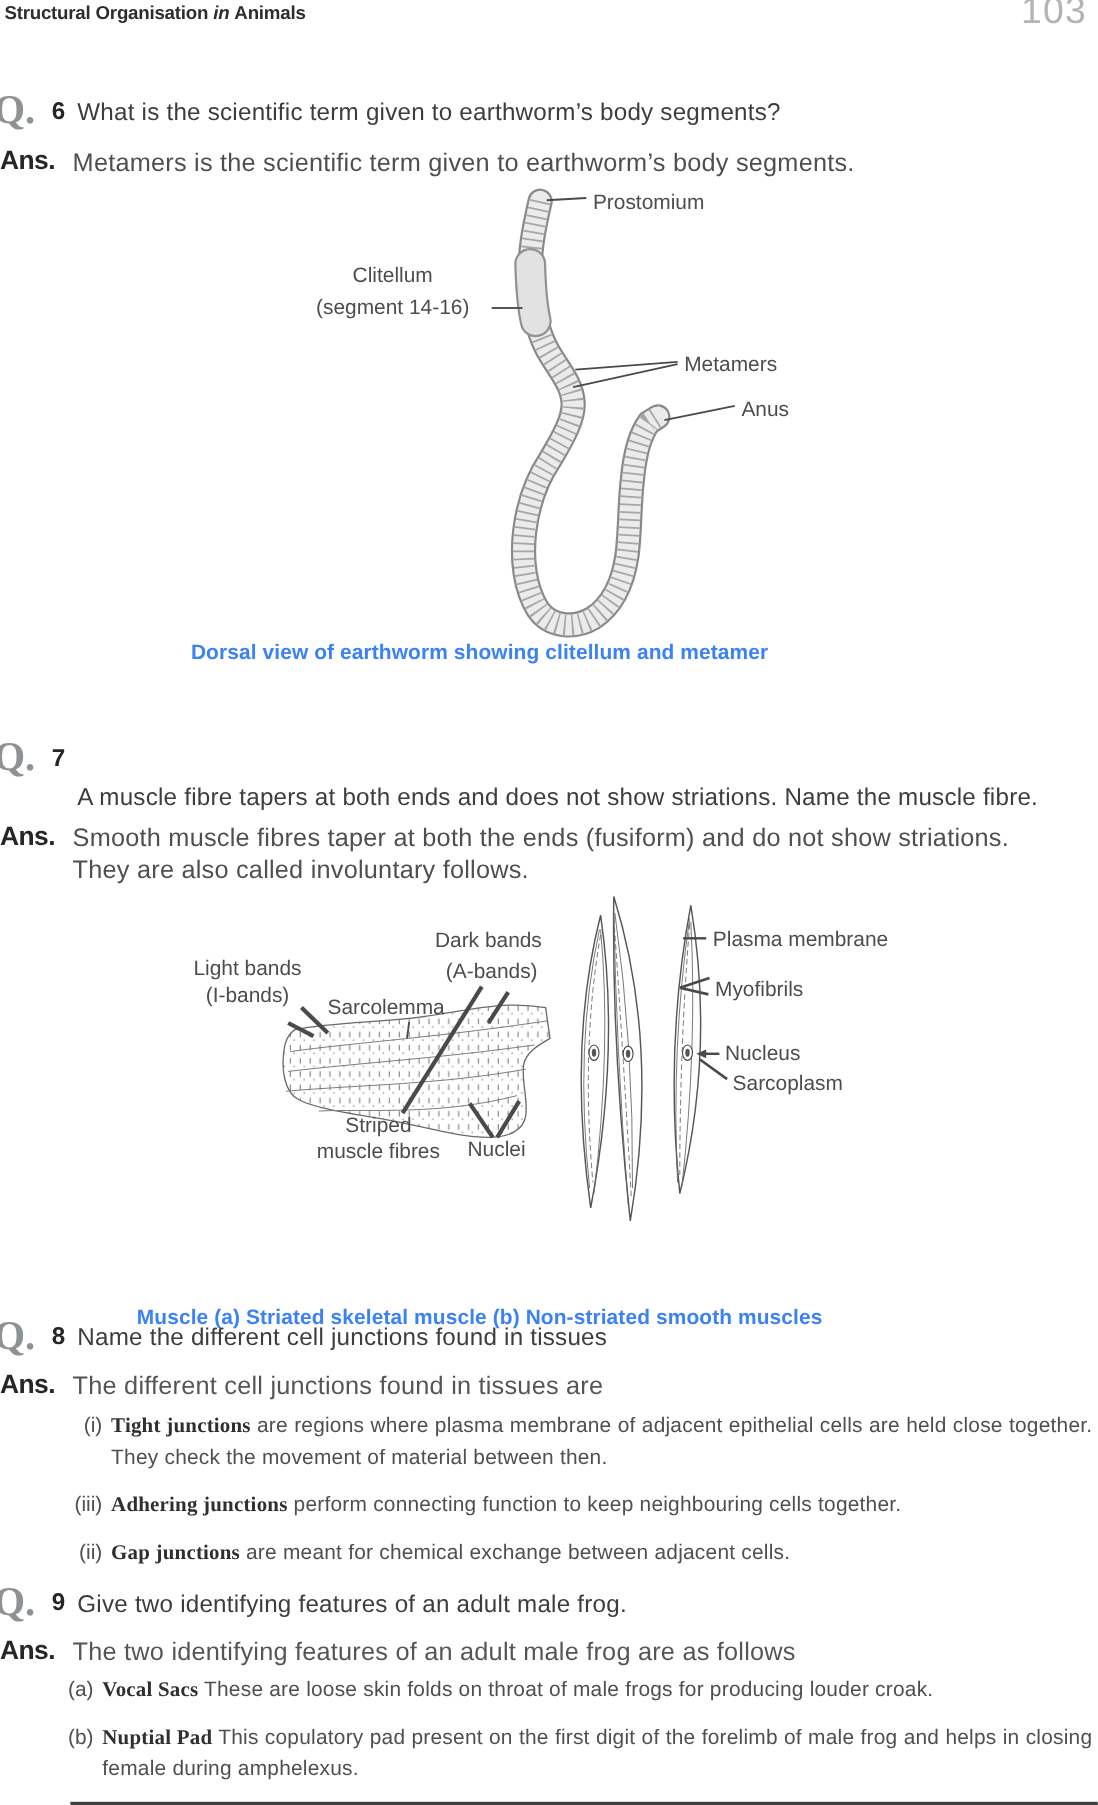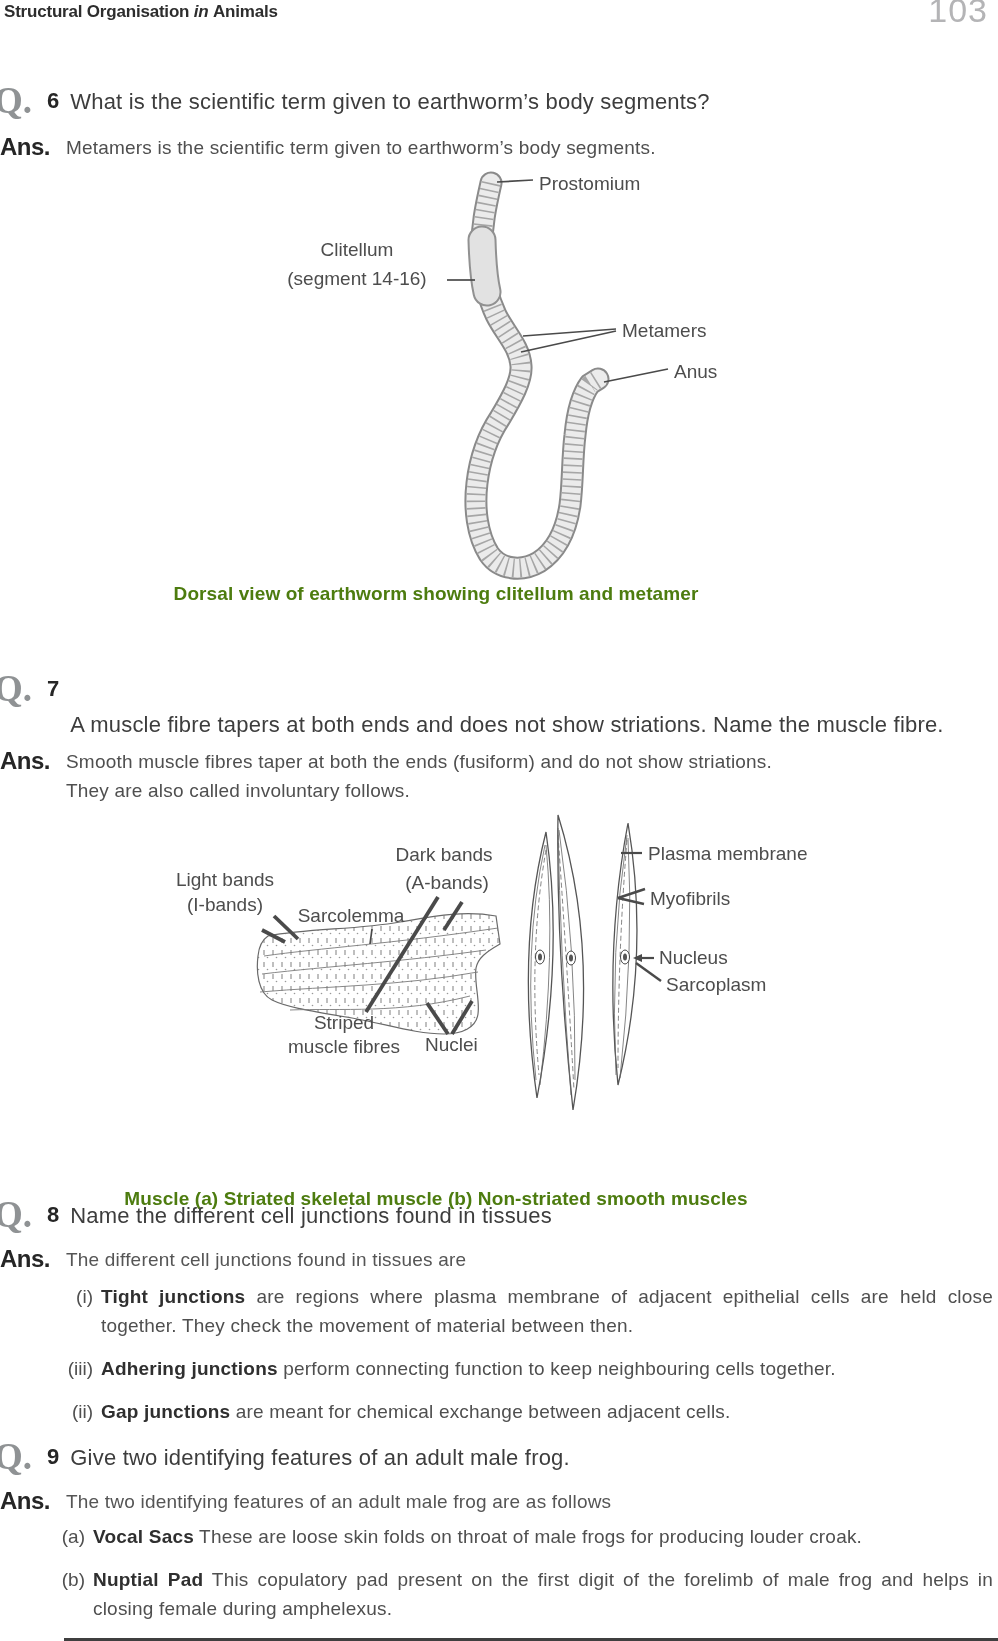--- a/index.html
+++ b/index.html
@@ -15,34 +15,34 @@
   .pageno{position:absolute;top:-9px;right:10px;font-size:34px;color:#b4b4b6;font-weight:normal;letter-spacing:1px;}
 
   
   .q-row{position:absolute;left:0;display:flex;align-items:flex-start;width:975px;}
   .q-glyph{font-family:"Liberation Serif", serif;font-weight:bold;font-size:37px;line-height:34px;color:#8f9294;margin-left:-6px;flex:0 0 auto;}
   .q-num{font-size:22px;font-weight:bold;color:#262626;margin-left:15px;line-height:34px;flex:0 0 auto;}
   .q-text{font-size:22px;color:#3d3d3d;margin-left:11px;line-height:35px;letter-spacing:0.2px;}
 
   .ans-row{position:absolute;left:0;display:flex;align-items:flex-start;}
   .ans-label{font-size:24px;font-weight:bold;color:#262626;letter-spacing:-0.5px;flex:0 0 54px;}
-  .ans-text{font-size:19px;color:#4f4f4f;margin-left:12px;line-height:29px;letter-spacing:0.2px;}
+  .ans-text{font-size:23px;color:#4f4f4f;margin-left:12px;line-height:29px;letter-spacing:0.2px;}
   .ans-text.italic{color:#555;}
 
   
   .items{position:absolute;left:0;width:993px;}
   .item{display:flex;align-items:flex-start;}
   .item + .item{margin-top:14px;}
   .marker{flex:0 0 85px;text-align:right;font-size:19px;color:#4f4f4f;line-height:29px;}
   .item-text{flex:1;margin-left:8px;font-size:19px;color:#4f4f4f;line-height:29px;text-align:justify;letter-spacing:0.2px;}
-  .item-text b{color:#2f2f2f;}
+  .item-text b{color:#2f2f2f;font-family:Liberation Serif, serif;}
   .items-q8 .marker{flex-basis:93px;}
 
   
-  .fig-caption{position:absolute;left:0;width:872px;text-align:center;font-size:19px;font-weight:bold;color:#4d7c0f;letter-spacing:0.1px;}
+  .fig-caption{position:absolute;left:0;width:872px;text-align:center;font-size:19px;font-weight:bold;color:#3b82f6;letter-spacing:0.1px;}
 
   
   svg{position:absolute;overflow:visible;}
   .fig-label{font-family:"Liberation Sans", sans-serif;font-size:19px;fill:#4d4d4d;}
   .leader{stroke:#4a4a4a;stroke-width:1.7;fill:none;}
   .leader-thick{stroke:#4a4a4a;stroke-width:3.8;fill:none;}
 
   .worm-outline{stroke:#8a8a8a;stroke-width:23;fill:none;stroke-linecap:round;}
   .worm-body{stroke:#ebebeb;stroke-width:19;fill:none;stroke-linecap:round;}
   .worm-seg{stroke:#a6a6a6;stroke-width:19;fill:none;stroke-dasharray:1.6 5.4;}

